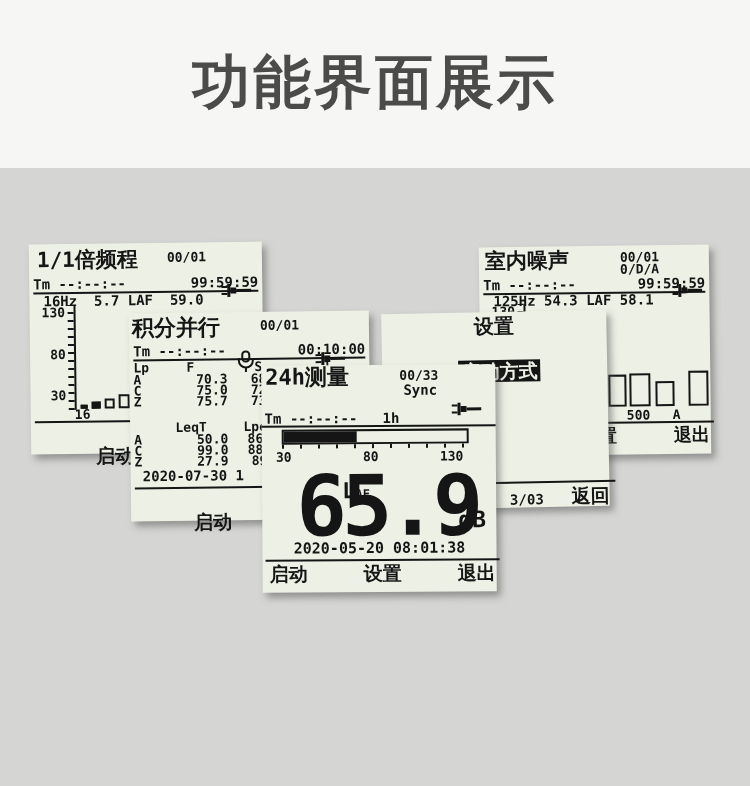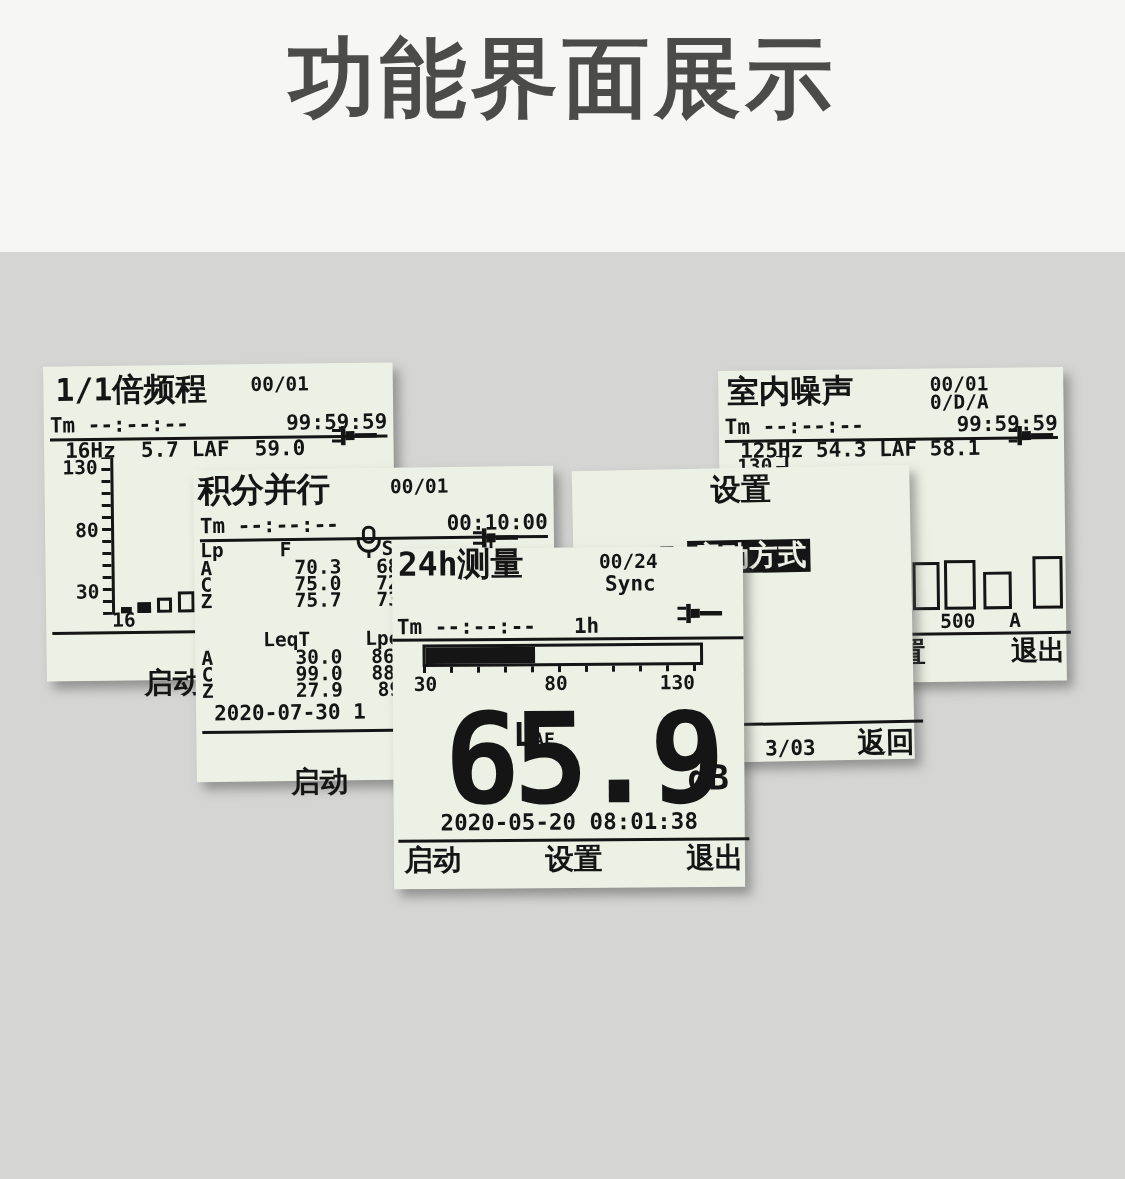--- a/index.html
+++ b/index.html
@@ -1,19 +1,19 @@
 <!DOCTYPE html>
 <html><head>
 <meta charset="utf-8">
 <style>
   html,body{margin:0;padding:0;}
   .page{position:relative;width:750px;height:786px;background:#d5d5d3;overflow:hidden;
         font-family:"Liberation Sans","DejaVu Sans",sans-serif;}
   .hero{position:absolute;top:0;left:0;width:750px;height:168px;background:#f6f6f4;}
-  .hero h1{margin:0;padding-top:14px;text-align:center;font-size:58px;font-weight:900;
+  .hero h1{margin:0;padding-top:44px;text-align:center;font-size:58px;font-weight:900;
            color:#4b4b49;letter-spacing:3px;font-family:"DejaVu Sans","Liberation Sans",sans-serif;}
   .stage{position:absolute;top:168px;left:0;width:633px;height:618px;}
   .note{position:absolute;top:682px;left:0;width:750px;text-align:center;
         font-size:21px;font-weight:bold;color:#f30505;letter-spacing:1px;}
 
   
   .lcd{position:absolute;background:#edf1e5;color:#151515;
        font-family:"DejaVu Sans Mono","Liberation Mono",monospace;font-weight:bold;
        box-shadow:4px 5px 7px rgba(80,80,80,.5);}
   .abs{position:absolute;white-space:pre;line-height:1.05;}
@@ -174,21 +174,21 @@
         <span style="text-align:center;"></span>
       </div>
       <div class="abs" style="left:4px;top:108px;width:232px;display:grid;grid-template-columns:20px 74px 62px 76px;font-size:13px;">
         <span></span>
         <span style="text-align:center;">LeqT</span>
         <span style="text-align:center;">Lpea</span>
         <span style="text-align:center;"></span>
       </div>
       <div class="abs" style="left:4px;top:120px;width:232px;display:grid;grid-template-columns:20px 74px 62px 76px;font-size:13px;">
         <span>A</span>
-        <span style="text-align:right;">30.0</span>
+        <span style="text-align:right;">50.0</span>
         <span style="text-align:center;">86.</span>
         <span style="text-align:center;"></span>
       </div>
       <div class="abs" style="left:4px;top:131px;width:232px;display:grid;grid-template-columns:20px 74px 62px 76px;font-size:13px;">
         <span>C</span>
         <span style="text-align:right;">99.0</span>
         <span style="text-align:center;">88.</span>
         <span style="text-align:center;"></span>
       </div>
       <div class="abs" style="left:4px;top:142px;width:232px;display:grid;grid-template-columns:20px 74px 62px 76px;font-size:13px;">
@@ -209,21 +209,21 @@
         <span>5.</span><span class="invert">启动方式</span>
       </div>
       <div class="abs flexrow topline" style="left:4px;top:170px;width:215px;padding:4px 6px 0;justify-content:flex-end;gap:28px;">
         <span style="font-size:14px;">3/03</span>
         <span class="menu-item" style="font-size:19px;font-family:'DejaVu Sans',sans-serif;">返回</span>
       </div>
     </div>
 
     <div class="lcd" id="p3" style="left:262px;top:197px;width:234px;height:227px;transform:rotate(-0.4deg);z-index:3;">
       <div class="abs" style="left:4px;top:0;font-size:22px;">24h测量</div>
-      <div class="abs" style="left:138px;top:4px;font-size:13px;">00/24</div>
+      <div class="abs" style="left:138px;top:4px;font-size:13px;">00/33</div>
       <div class="abs" style="left:190px;top:4px;">
         <svg class="icon" width="30" height="13" viewBox="0 0 30 13" fill="#151515">
           <rect x="0" y="2" width="6" height="2"></rect>
             <rect x="0" y="9" width="6" height="2"></rect>
           <rect x="6" y="0" width="3" height="13"></rect>
             <rect x="9" y="3.5" width="6" height="6"></rect>
           <rect x="15" y="5" width="15" height="3"></rect>
         </svg>
       </div>
       <div class="abs" style="left:142px;top:18px;font-size:14px;">Sync</div>

